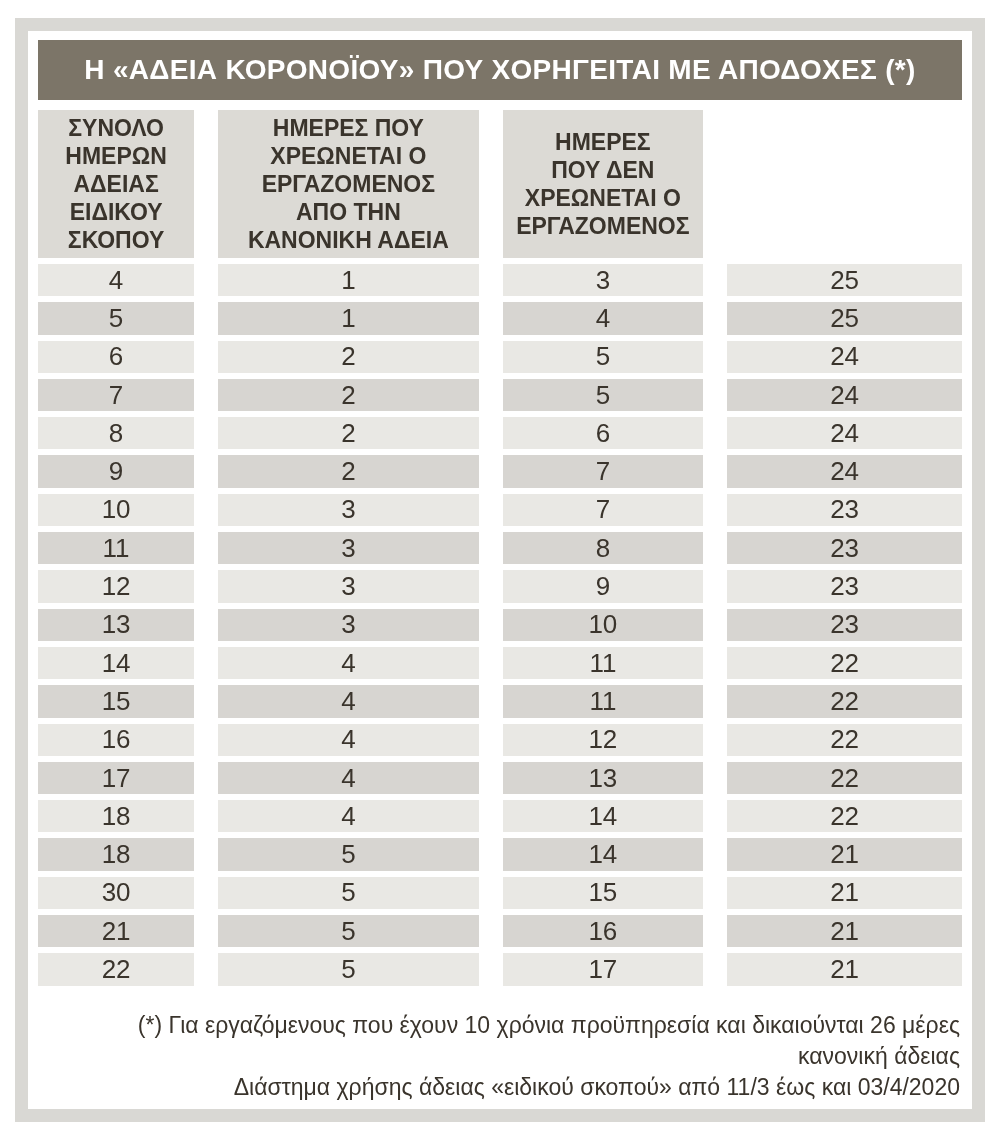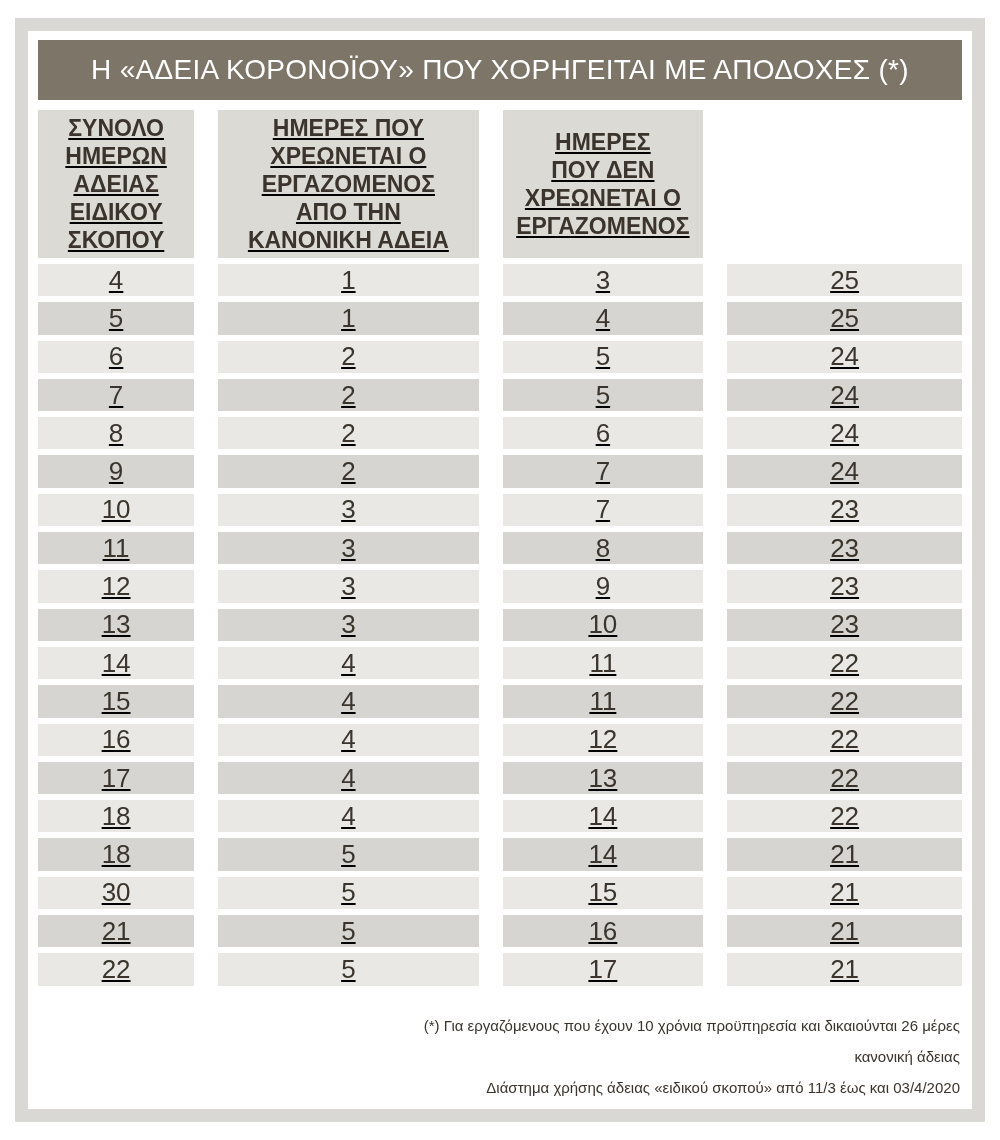--- a/index.html
+++ b/index.html
@@ -15,33 +15,32 @@
     width: 970px; height: 1104px;
     box-sizing: border-box;
     border: 13px solid #d9d8d4;
     background: #ffffff;
     padding: 9px 10px;
   }
   .title-bar {
     height: 60px;
     background: #7c7568;
     color: #ffffff;
-    font-weight: normal;
+    font-weight: bold;
     font-size: 28px;
     line-height: 60px;
     text-align: center;
     letter-spacing: 0.3px;
     margin-bottom: 10px;
     white-space: nowrap;
   }
   .grid {
     display: grid;
     grid-template-columns: 165fr 275fr 212fr 248fr;
     column-gap: 24px;
-    text-decoration: underline;
   }
   .grid.header { margin-bottom: 6px; }
   .hcell {
     height: 148px;
     background: #dcdad5;
     display: flex;
     align-items: center;
     justify-content: center;
     text-align: center;
     white-space: pre-line;
@@ -58,21 +57,21 @@
     align-items: center;
     justify-content: center;
     font-size: 26px;
     color: #3a342c;
   }
   .trow.light .cell { background: #e9e8e4; }
   .trow.dark  .cell { background: #d7d5d1; }
   .footnote {
     margin-top: 24px;
     text-align: right;
-    font-size: 15px;
+    font-size: 23px;
     line-height: 31px;
     color: #3a342c;
     padding-right: 2px;
   }
 </style>
 </head>
 <body>
 
 <div class="frame">
   <div class="title-bar">Η «ΑΔΕΙΑ ΚΟΡΟΝΟΪΟΥ» ΠΟΥ ΧΟΡΗΓΕΙΤΑΙ ΜΕ ΑΠΟΔΟΧΕΣ (*)</div>

